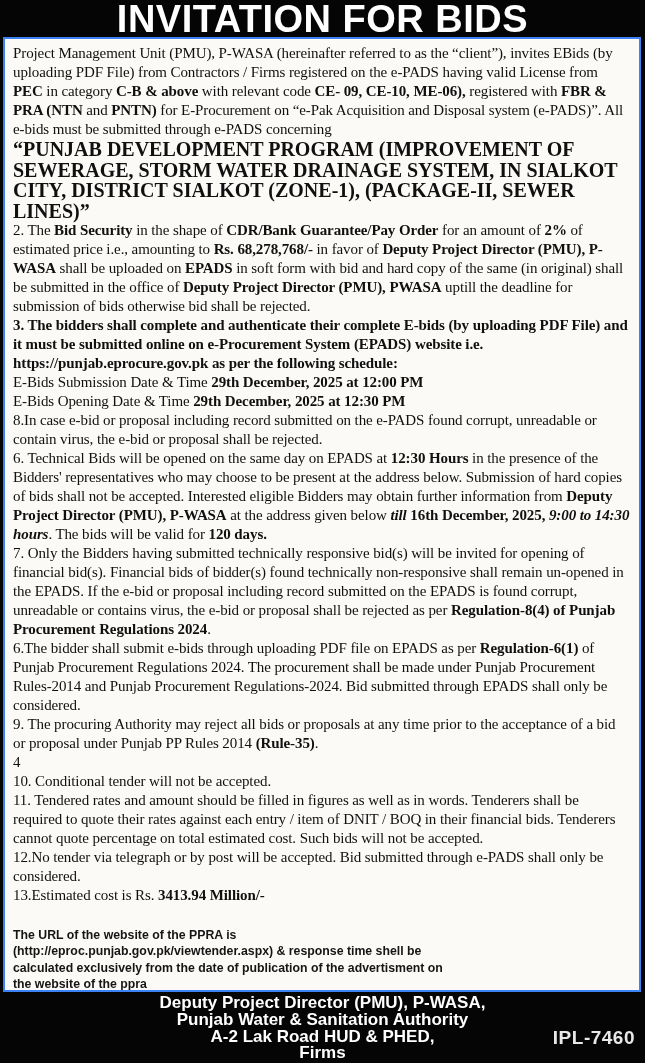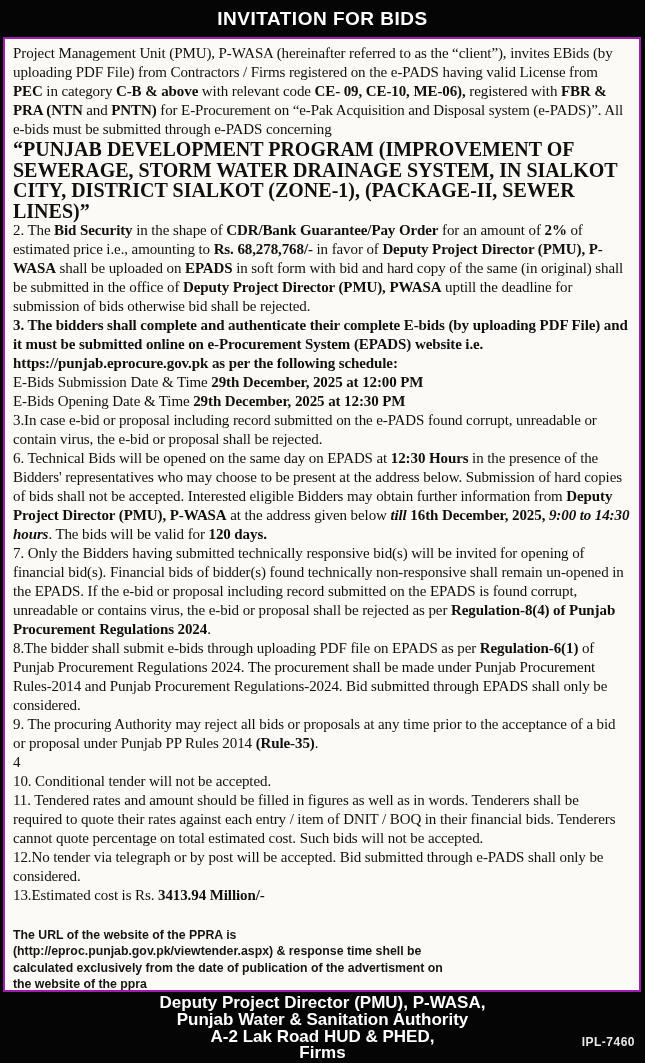--- a/index.html
+++ b/index.html
@@ -15,26 +15,26 @@
     font-family:"Liberation Serif", serif;
   }
   .title-bar{
     position:absolute;top:0;left:0;right:0;height:37px;
     display:flex;align-items:center;justify-content:center;
     background:var(--page-background);
   }
   .title-bar h1{
     margin:0;color:var(--header-text);
     font-family:"Liberation Sans", sans-serif;
-    font-weight:700;font-size:19px;letter-spacing:0.5px;line-height:1;
+    font-weight:700;font-size:38px;letter-spacing:0.5px;line-height:1;
   }
   .notice{
     position:absolute;top:37px;left:3px;right:4px;bottom:71px;
     background:var(--paper);
-    border:2px solid #a21caf;
+    border:2px solid #3b82f6;
     box-sizing:border-box;
     padding:5px 9px 0 8px;
     overflow:hidden;
     color:var(--ink);
   }
   .notice p{
     margin:0;
     font-size:15px;
     line-height:19px;
     letter-spacing:-0.1px;
@@ -64,44 +64,44 @@
     font-weight:700;
   }
   .footer-address{
     position:absolute;left:0;right:0;top:3px;
     text-align:center;
     font-size:17px;
     line-height:16.8px;
   }
   .footer-ref{
     position:absolute;right:10px;bottom:14px;
-    font-size:12px;
+    font-size:19px;
     letter-spacing:0.5px;
     color:#e8e8e8;
   }
 </style>
 </head>
 <body>
 
 <div class="title-bar">
   <h1>INVITATION FOR BIDS</h1>
 </div>
 
 <div class="notice">
 
 <p><span>Project Management Unit (PMU), P-WASA (hereinafter referred to as the “client”), invites EBids (by uploading PDF File) from Contractors / Firms registered on the e-PADS having valid License from </span><span class="b">PEC</span><span> in category </span><span class="b">C-B &amp; above</span><span> with relevant code </span><span class="b">CE- 09, CE-10, ME-06),</span><span> registered with </span><span class="b">FBR &amp; PRA (NTN</span><span> and </span><span class="b">PNTN)</span><span> for E-Procurement on “e-Pak Acquisition and Disposal system (e-PADS)”. All e-bids must be submitted through e-PADS concerning</span></p>
     <p class="heading"><span>“PUNJAB DEVELOPMENT PROGRAM (IMPROVEMENT OF SEWERAGE, STORM WATER DRAINAGE SYSTEM, IN SIALKOT CITY, DISTRICT SIALKOT (ZONE-1), (PACKAGE-II, SEWER LINES)”</span></p>
     <p><span>2. The </span><span class="b">Bid Security</span><span> in the shape of </span><span class="b">CDR/Bank Guarantee/Pay Order</span><span> for an amount of </span><span class="b">2%</span><span> of estimated price i.e., amounting to </span><span class="b">Rs. 68,278,768/-</span><span> in favor of </span><span class="b">Deputy Project Director (PMU), P-WASA</span><span> shall be uploaded on </span><span class="b">EPADS</span><span> in soft form with bid and hard copy of the same (in original) shall be submitted in the office of </span><span class="b">Deputy Project Director (PMU), PWASA</span><span> uptill the deadline for submission of bids otherwise bid shall be rejected.</span></p>
     <p><span class="b">3. The bidders shall complete and authenticate their complete E-bids (by uploading PDF File) and it must be submitted online on e-Procurement System (EPADS) website i.e. https://punjab.eprocure.gov.pk as per the following schedule:</span></p>
     <p><span>E-Bids Submission Date &amp; Time </span><span class="b">29th December, 2025 at 12:00 PM</span></p>
     <p><span>E-Bids Opening Date &amp; Time </span><span class="b">29th December, 2025 at 12:30 PM</span></p>
-    <p><span>3.In case e-bid or proposal including record submitted on the e-PADS found corrupt, unreadable or contain virus, the e-bid or proposal shall be rejected.</span></p>
+    <p><span>8.In case e-bid or proposal including record submitted on the e-PADS found corrupt, unreadable or contain virus, the e-bid or proposal shall be rejected.</span></p>
     <p><span>6. Technical Bids will be opened on the same day on EPADS at </span><span class="b">12:30 Hours</span><span> in the presence of the Bidders' representatives who may choose to be present at the address below. Submission of hard copies of bids shall not be accepted. Interested eligible Bidders may obtain further information from </span><span class="b">Deputy Project Director (PMU), P-WASA</span><span> at the address given below </span><span class="b i">till</span><span> </span><span class="b">16th December, 2025,</span><span> </span><span class="b i">9:00 to 14:30 hours</span><span>. The bids will be valid for </span><span class="b">120 days.</span></p>
     <p><span>7. Only the Bidders having submitted technically responsive bid(s) will be invited for opening of financial bid(s). Financial bids of bidder(s) found technically non-responsive shall remain un-opened in the EPADS. If the e-bid or proposal including record submitted on the EPADS is found corrupt, unreadable or contains virus, the e-bid or proposal shall be rejected as per </span><span class="b">Regulation-8(4) of Punjab Procurement Regulations 2024</span><span>.</span></p>
-    <p><span>8.The bidder shall submit e-bids through uploading PDF file on EPADS as per </span><span class="b">Regulation-6(1)</span><span> of Punjab Procurement Regulations 2024. The procurement shall be made under Punjab Procurement Rules-2014 and Punjab Procurement Regulations-2024. Bid submitted through EPADS shall only be considered.</span></p>
+    <p><span>6.The bidder shall submit e-bids through uploading PDF file on EPADS as per </span><span class="b">Regulation-6(1)</span><span> of Punjab Procurement Regulations 2024. The procurement shall be made under Punjab Procurement Rules-2014 and Punjab Procurement Regulations-2024. Bid submitted through EPADS shall only be considered.</span></p>
     <p><span>9. The procuring Authority may reject all bids or proposals at any time prior to the acceptance of a bid or proposal under Punjab PP Rules 2014 </span><span class="b">(Rule-35)</span><span>.</span></p>
     <p><span>4</span></p>
     <p><span>10. Conditional tender will not be accepted.</span></p>
     <p><span>11. Tendered rates and amount should be filled in figures as well as in words. Tenderers shall be required to quote their rates against each entry / item of DNIT / BOQ in their financial bids. Tenderers cannot quote percentage on total estimated cost. Such bids will not be accepted.</span></p>
     <p><span>12.No tender via telegraph or by post will be accepted. Bid submitted through e-PADS shall only be considered.</span></p>
     <p><span>13.Estimated cost is Rs. </span><span class="b">3413.94 Million/-</span></p>
     <div class="footnote">
       <div>The URL of the website of the PPRA is</div>
       <div>(http://eproc.punjab.gov.pk/viewtender.aspx) &amp; response time shell be</div>
       <div>calculated exclusively from the date of publication of the advertisment on</div>

